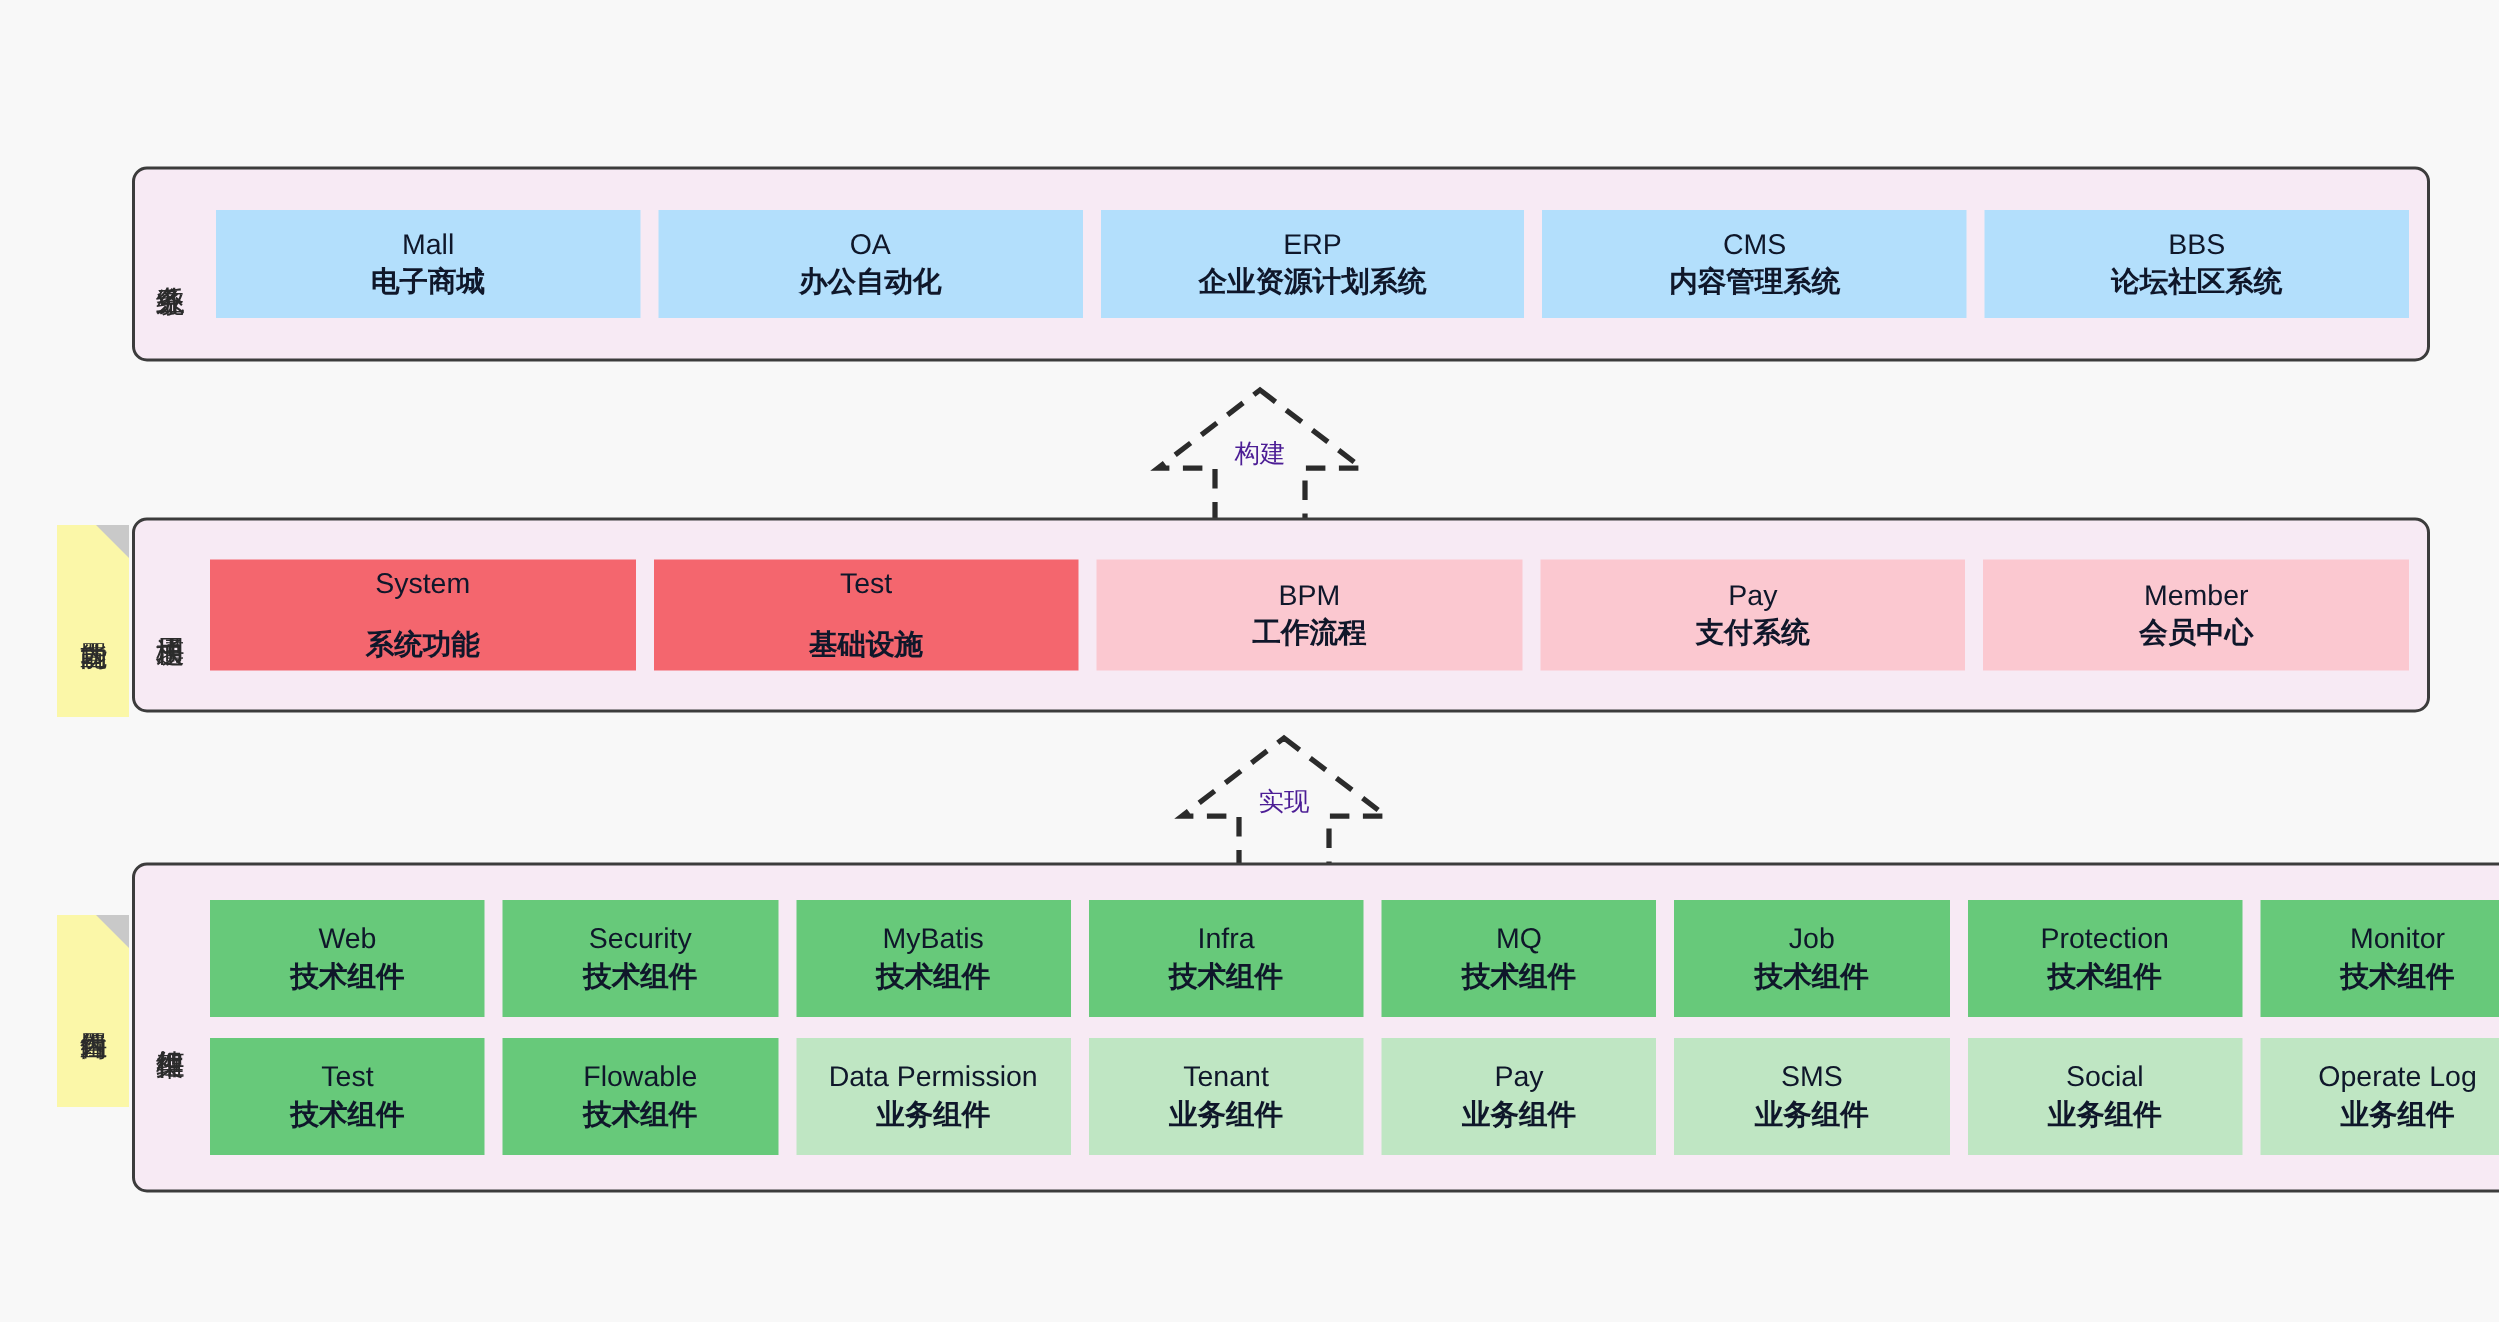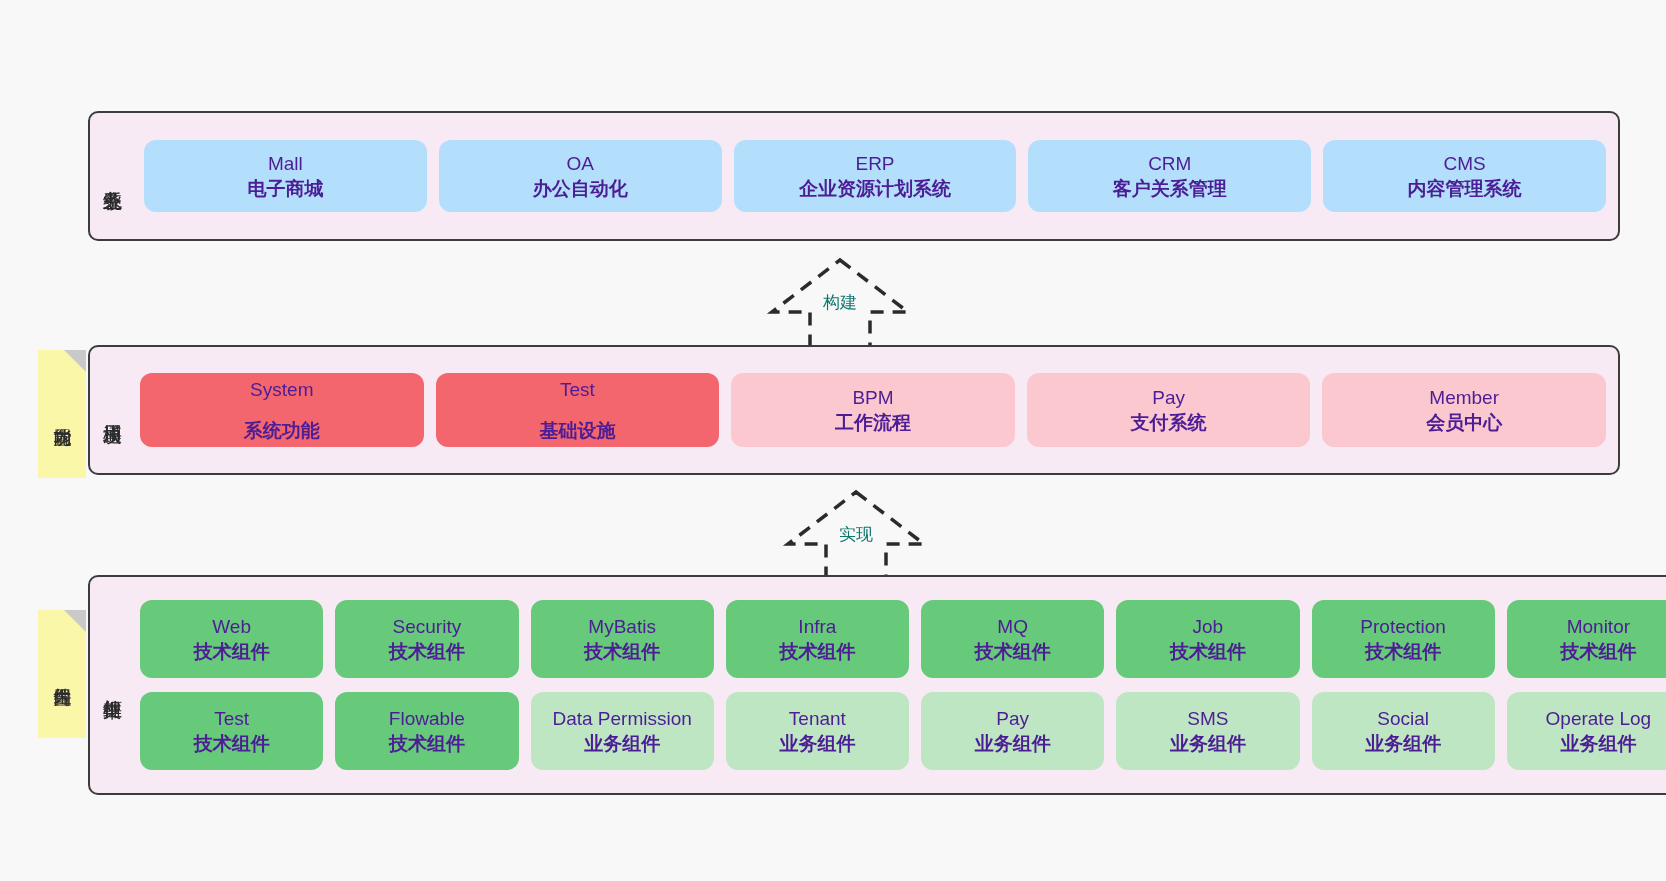--- a/index.html
+++ b/index.html
@@ -62,29 +62,29 @@
 
   .row {
     display: flex;
     align-items: stretch;
     gap: 12px;
   }
 
   .card {
     flex: 1 1 0;
     box-sizing: border-box;
-    border-radius: 12px;
+    border-radius: 0;
     display: flex;
     flex-direction: column;
     align-items: center;
     justify-content: center;
     text-align: center;
     font-size: 19px;
     line-height: 25px;
-    color: #4c1d95;
+    color: #0f172a;
     padding: 4px 6px;
     overflow: hidden;
   }
   .card .t-en { display: block; }
   .card .t-cn { display: block; font-weight: bold; }
 
   .c-blue       { background: #b3dffc; }
   .c-red        { background: #f4666e; gap: 16px; }
   .c-pink       { background: #fbc8d0; }
   .c-green      { background: #67c97a; }
@@ -136,21 +136,21 @@
     height: 94px;
   }
   .gen-arrow svg { display: block; width: 160px; height: 94px; }
   .gen-arrow .gen-label {
     position: absolute;
     left: 50%;
     transform: translateX(-50%);
     top: 36px;
     font-size: 17px;
     line-height: 22px;
-    color: #0f766e;
+    color: #4c1d95;
     background: transparent;
     white-space: nowrap;
     padding: 0 3px;
   }
   #arrow-build     { left: 760px; top: 256px; }
   #arrow-implement { left: 776px; top: 488px; }
 </style>
 </head>
 <body>
 
@@ -166,26 +166,26 @@
         </div>
         <div class="card c-blue">
           <span class="t-en">OA</span>
           <span class="t-cn">办公自动化</span>
         </div>
         <div class="card c-blue">
           <span class="t-en">ERP</span>
           <span class="t-cn">企业资源计划系统</span>
         </div>
         <div class="card c-blue">
-          <span class="t-en">CRM</span>
-          <span class="t-cn">客户关系管理</span>
-        </div>
-        <div class="card c-blue">
           <span class="t-en">CMS</span>
           <span class="t-cn">内容管理系统</span>
+        </div>
+        <div class="card c-blue">
+          <span class="t-en">BBS</span>
+          <span class="t-cn">论坛社区系统</span>
         </div>
       </div>
     </div>
   </div>
 
   <div class="gen-arrow" id="arrow-build">
     <svg viewBox="0 0 160 94" xmlns="http://www.w3.org/2000/svg">
       <path d="M80 4 L148 56 L110 56 L110 92 L50 92 L50 56 L12 56 Z" fill="none" stroke="#2b2b2b" stroke-width="3.5" stroke-dasharray="13 9" stroke-linejoin="miter"></path>
     </svg>
     <span class="gen-label">构建</span>

